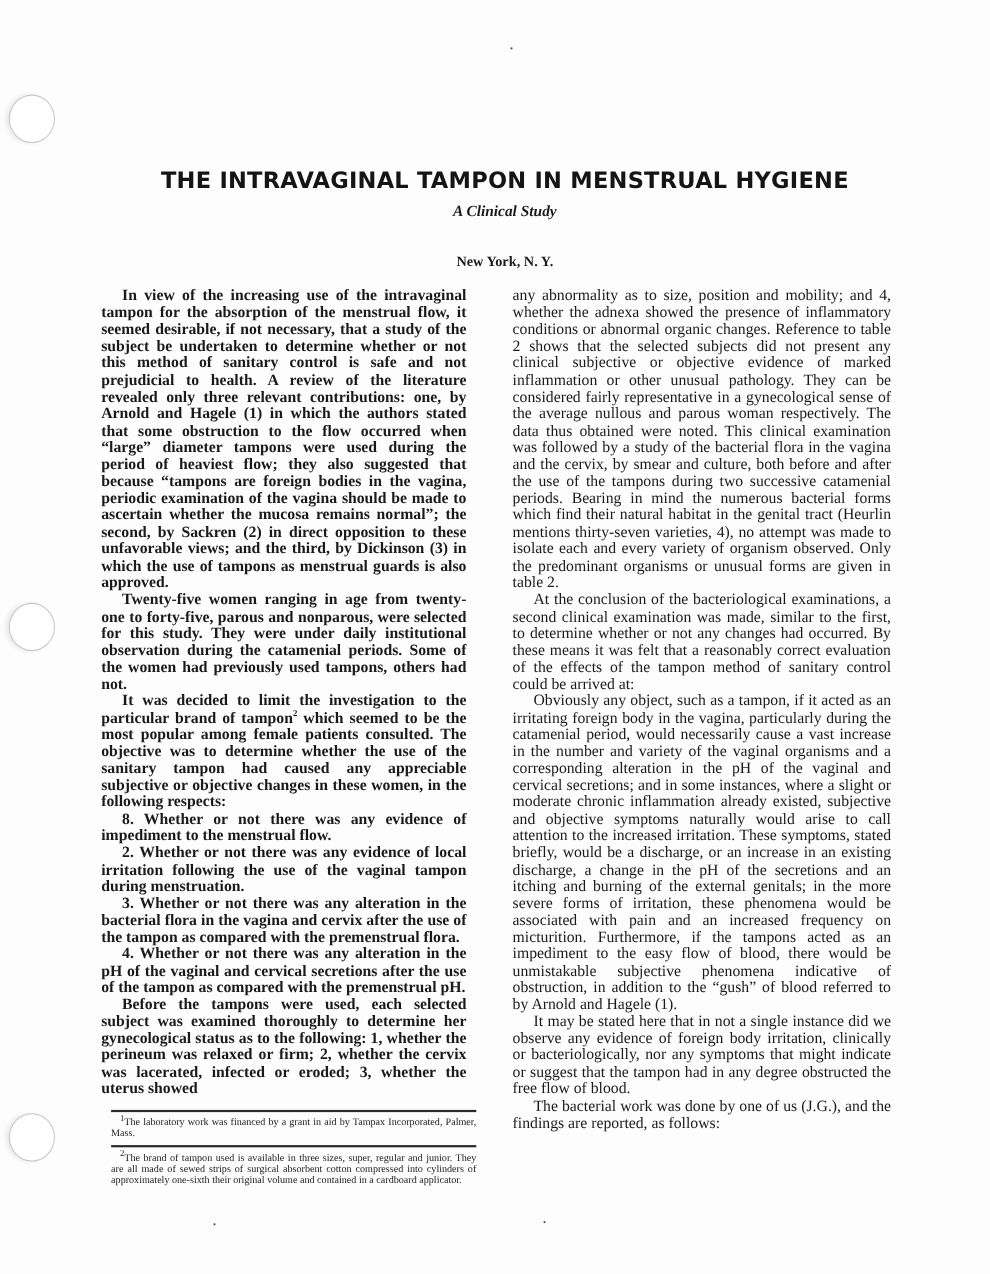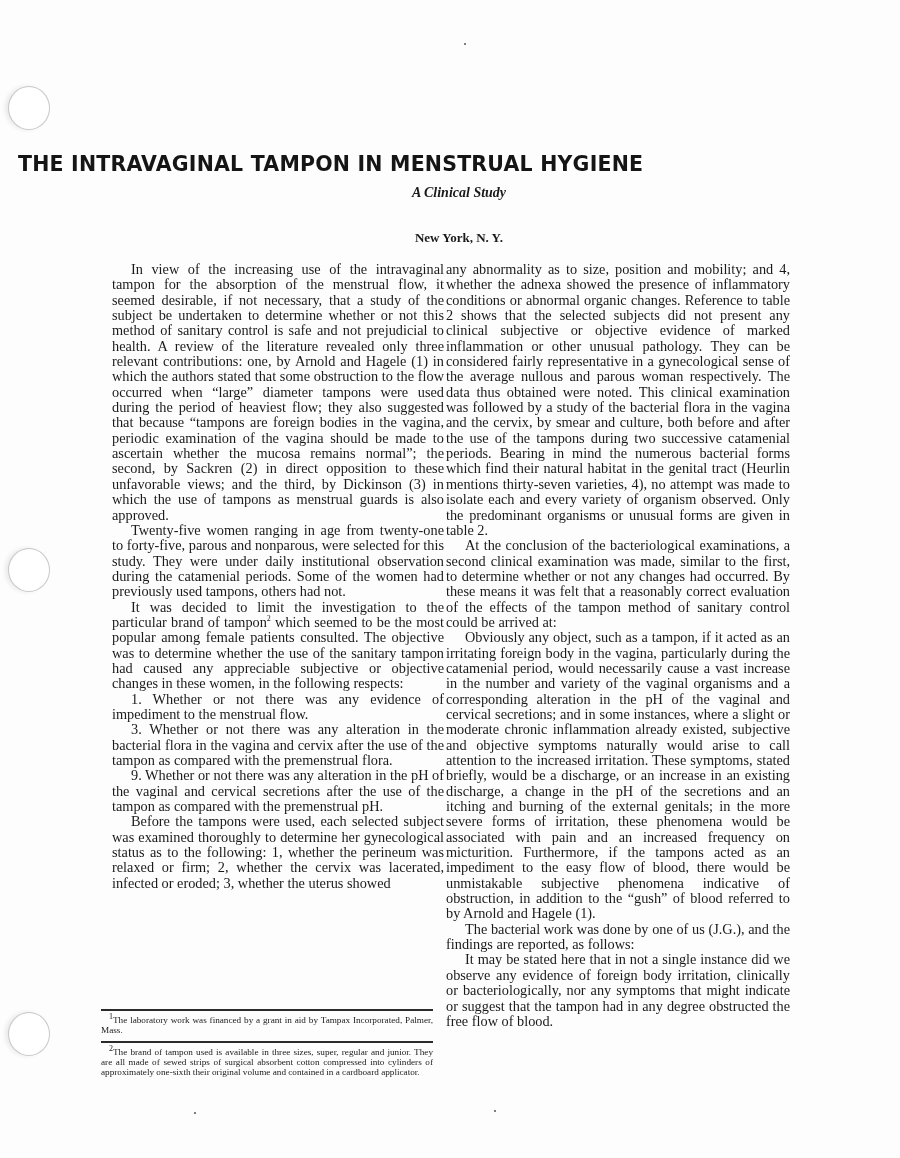--- a/index.html
+++ b/index.html
@@ -32,20 +32,21 @@
     left: 8px;
   }
   .punch-hole.h1 { top: 86px; }
   .punch-hole.h2 { top: 548px; }
   .punch-hole.h3 { top: 1012px; }
 
   .title {
     position: absolute;
     left: 0; width: 900px;
     top: 152px;
+    text-align: center;
     font-family: "DejaVu Sans", sans-serif;
     font-weight: bold;
     font-size: 20.5px;
     letter-spacing: 0.2px;
     color: #151515;
     padding-left: 18px;
     box-sizing: border-box;
   }
   .subtitle {
     position: absolute;
@@ -80,22 +81,22 @@
   }
 
   .col {
     position: absolute;
     top: 262px;
     font-size: 14.3px;
     line-height: 15.35px;
     text-align: justify;
     hyphens: none;
   }
-  .col.left { left: 112px; width: 332px; }
-  .col.right { left: 446px; width: 344px; }
+  .col.left { left: 92px; width: 332px; font-weight: bold; }
+  .col.right { left: 466px; width: 344px; }
 
   .col p {
     margin: 0;
     text-indent: 19px;
   }
   .col p.noindent { text-indent: 0; }
 
   .section-heading {
     font-family: "DejaVu Sans", sans-serif;
     font-weight: bold;
@@ -143,32 +144,33 @@
   <div class="punch-hole h3"></div>
 
   <h1 class="title" style="margin:0">THE INTRAVAGINAL TAMPON IN MENSTRUAL HYGIENE</h1>
   <div class="subtitle">A Clinical Study</div>
   <div class="location">New York, N. Y.</div>
 
   <div class="col left">
     <p><span>In view of the increasing use of the intravaginal tampon for the absorption of the menstrual flow, it seemed desirable, if not necessary, that a study of the subject be undertaken to determine whether or not this method of sanitary control is safe and not prejudicial to health. A review of the literature revealed only three relevant contributions: one, by Arnold and Hagele (1) in which the authors stated that some obstruction to the flow occurred when “large” diameter tampons were used during the period of heaviest flow; they also suggested that because “tampons are foreign bodies in the vagina, periodic examination of the vagina should be made to ascertain whether the mucosa remains normal”; the second, by Sackren (2) in direct opposition to these unfavorable views; and the third, by Dickinson (3) in which the use of tampons as menstrual guards is also approved.</span></p>
     <p><span>Twenty-five women ranging in age from twenty-one to forty-five, parous and nonparous, were selected for this study. They were under daily institutional observation during the catamenial periods. Some of the women had previously used tampons, others had not.</span></p>
     <p><span>It was decided to limit the investigation to the particular brand of tampon</span><sup>2</sup><span> which seemed to be the most popular among female patients consulted. The objective was to determine whether the use of the sanitary tampon had caused any appreciable subjective or objective changes in these women, in the following respects:</span></p>
-    <p><span>1. Whether or not there was any evidence of impediment to the menstrual flow.</span></p>
+    <p><span>8. Whether or not there was any evidence of impediment to the menstrual flow.</span></p>
+    <p><span>2. Whether or not there was any evidence of local irritation following the use of the vaginal tampon during menstruation.</span></p>
     <p><span>3. Whether or not there was any alteration in the bacterial flora in the vagina and cervix after the use of the tampon as compared with the premenstrual flora.</span></p>
-    <p><span>9. Whether or not there was any alteration in the pH of the vaginal and cervical secretions after the use of the tampon as compared with the premenstrual pH.</span></p>
+    <p><span>4. Whether or not there was any alteration in the pH of the vaginal and cervical secretions after the use of the tampon as compared with the premenstrual pH.</span></p>
     <p><span>Before the tampons were used, each selected subject was examined thoroughly to determine her gynecological status as to the following: 1, whether the perineum was relaxed or firm; 2, whether the cervix was lacerated, infected or eroded; 3, whether the uterus showed</span></p>
   </div>
 
   <div class="col right">
     <p class="noindent"><span>any abnormality as to size, position and mobility; and 4, whether the adnexa showed the presence of inflammatory conditions or abnormal organic changes. Reference to table 2 shows that the selected subjects did not present any clinical subjective or objective evidence of marked inflammation or other unusual pathology. They can be considered fairly representative in a gynecological sense of the average nullous and parous woman respectively. The data thus obtained were noted. This clinical examination was followed by a study of the bacterial flora in the vagina and the cervix, by smear and culture, both before and after the use of the tampons during two successive catamenial periods. Bearing in mind the numerous bacterial forms which find their natural habitat in the genital tract (Heurlin mentions thirty-seven varieties, 4), no attempt was made to isolate each and every variety of organism observed. Only the predominant organisms or unusual forms are given in table 2.</span></p>
     <p><span>At the conclusion of the bacteriological examinations, a second clinical examination was made, similar to the first, to determine whether or not any changes had occurred. By these means it was felt that a reasonably correct evaluation of the effects of the tampon method of sanitary control could be arrived at:</span></p>
     <p><span>Obviously any object, such as a tampon, if it acted as an irritating foreign body in the vagina, particularly during the catamenial period, would necessarily cause a vast increase in the number and variety of the vaginal organisms and a corresponding alteration in the pH of the vaginal and cervical secretions; and in some instances, where a slight or moderate chronic inflammation already existed, subjective and objective symptoms naturally would arise to call attention to the increased irritation. These symptoms, stated briefly, would be a discharge, or an increase in an existing discharge, a change in the pH of the secretions and an itching and burning of the external genitals; in the more severe forms of irritation, these phenomena would be associated with pain and an increased frequency on micturition. Furthermore, if the tampons acted as an impediment to the easy flow of blood, there would be unmistakable subjective phenomena indicative of obstruction, in addition to the “gush” of blood referred to by Arnold and Hagele (1).</span></p>
+    <p><span>It may be stated here that in not a single instance did we observe any evidence of foreign body irritation, clinically or bacteriologically, nor any symptoms that might indicate or suggest that the tampon had in any degree obstructed the free flow of blood.</span></p>
     <p><span>The bacterial work was done by one of us (J.G.), and the findings are reported, as follows:</span></p>
-    <p><span>It may be stated here that in not a single instance did we observe any evidence of foreign body irritation, clinically or bacteriologically, nor any symptoms that might indicate or suggest that the tampon had in any degree obstructed the free flow of blood.</span></p>
   </div>
 
   <div class="footnotes">
     <div class="fn-rule"></div>
     <div class="footnote"><sup>1</sup><span>The laboratory work was financed by a grant in aid by Tampax Incorporated, Palmer, Mass.</span></div>
     <div class="fn-rule"></div>
     <div class="footnote"><sup>2</sup><span>The brand of tampon used is available in three sizes, super, regular and junior. They are all made of sewed strips of surgical absorbent cotton compressed into cylinders of approximately one-sixth their original volume and contained in a cardboard applicator.</span></div>
   </div>
 
   <div class="speck" style="left:194px; top:1112px;"></div>

